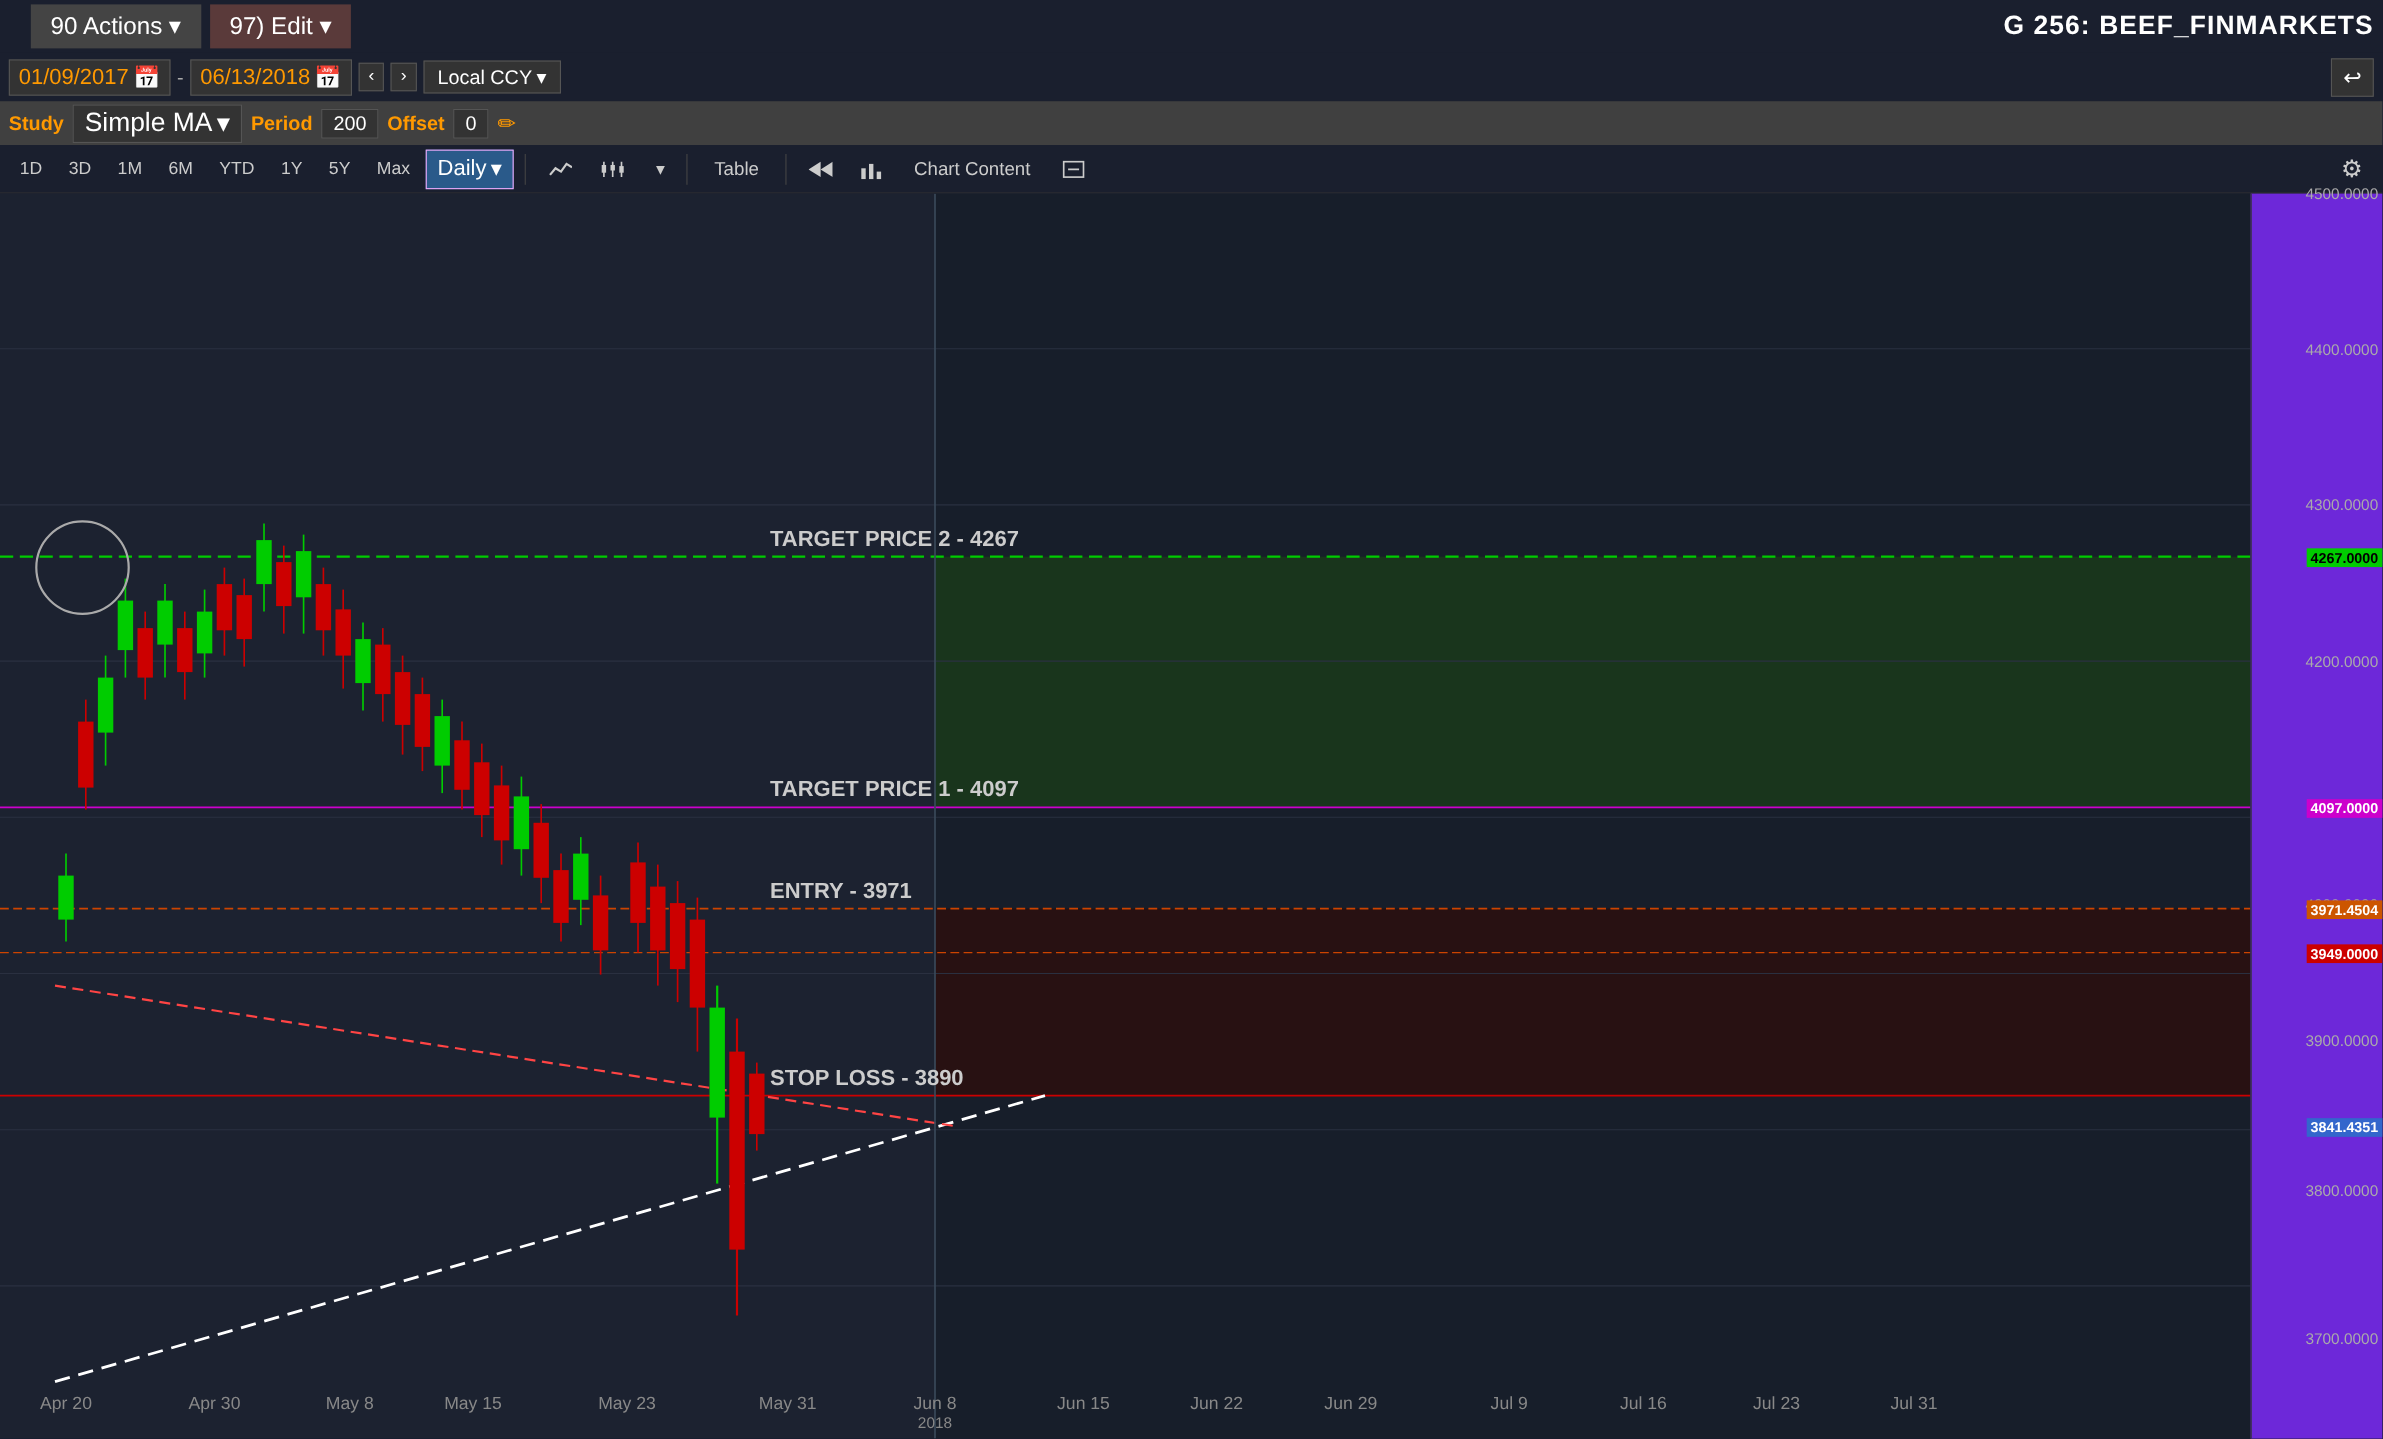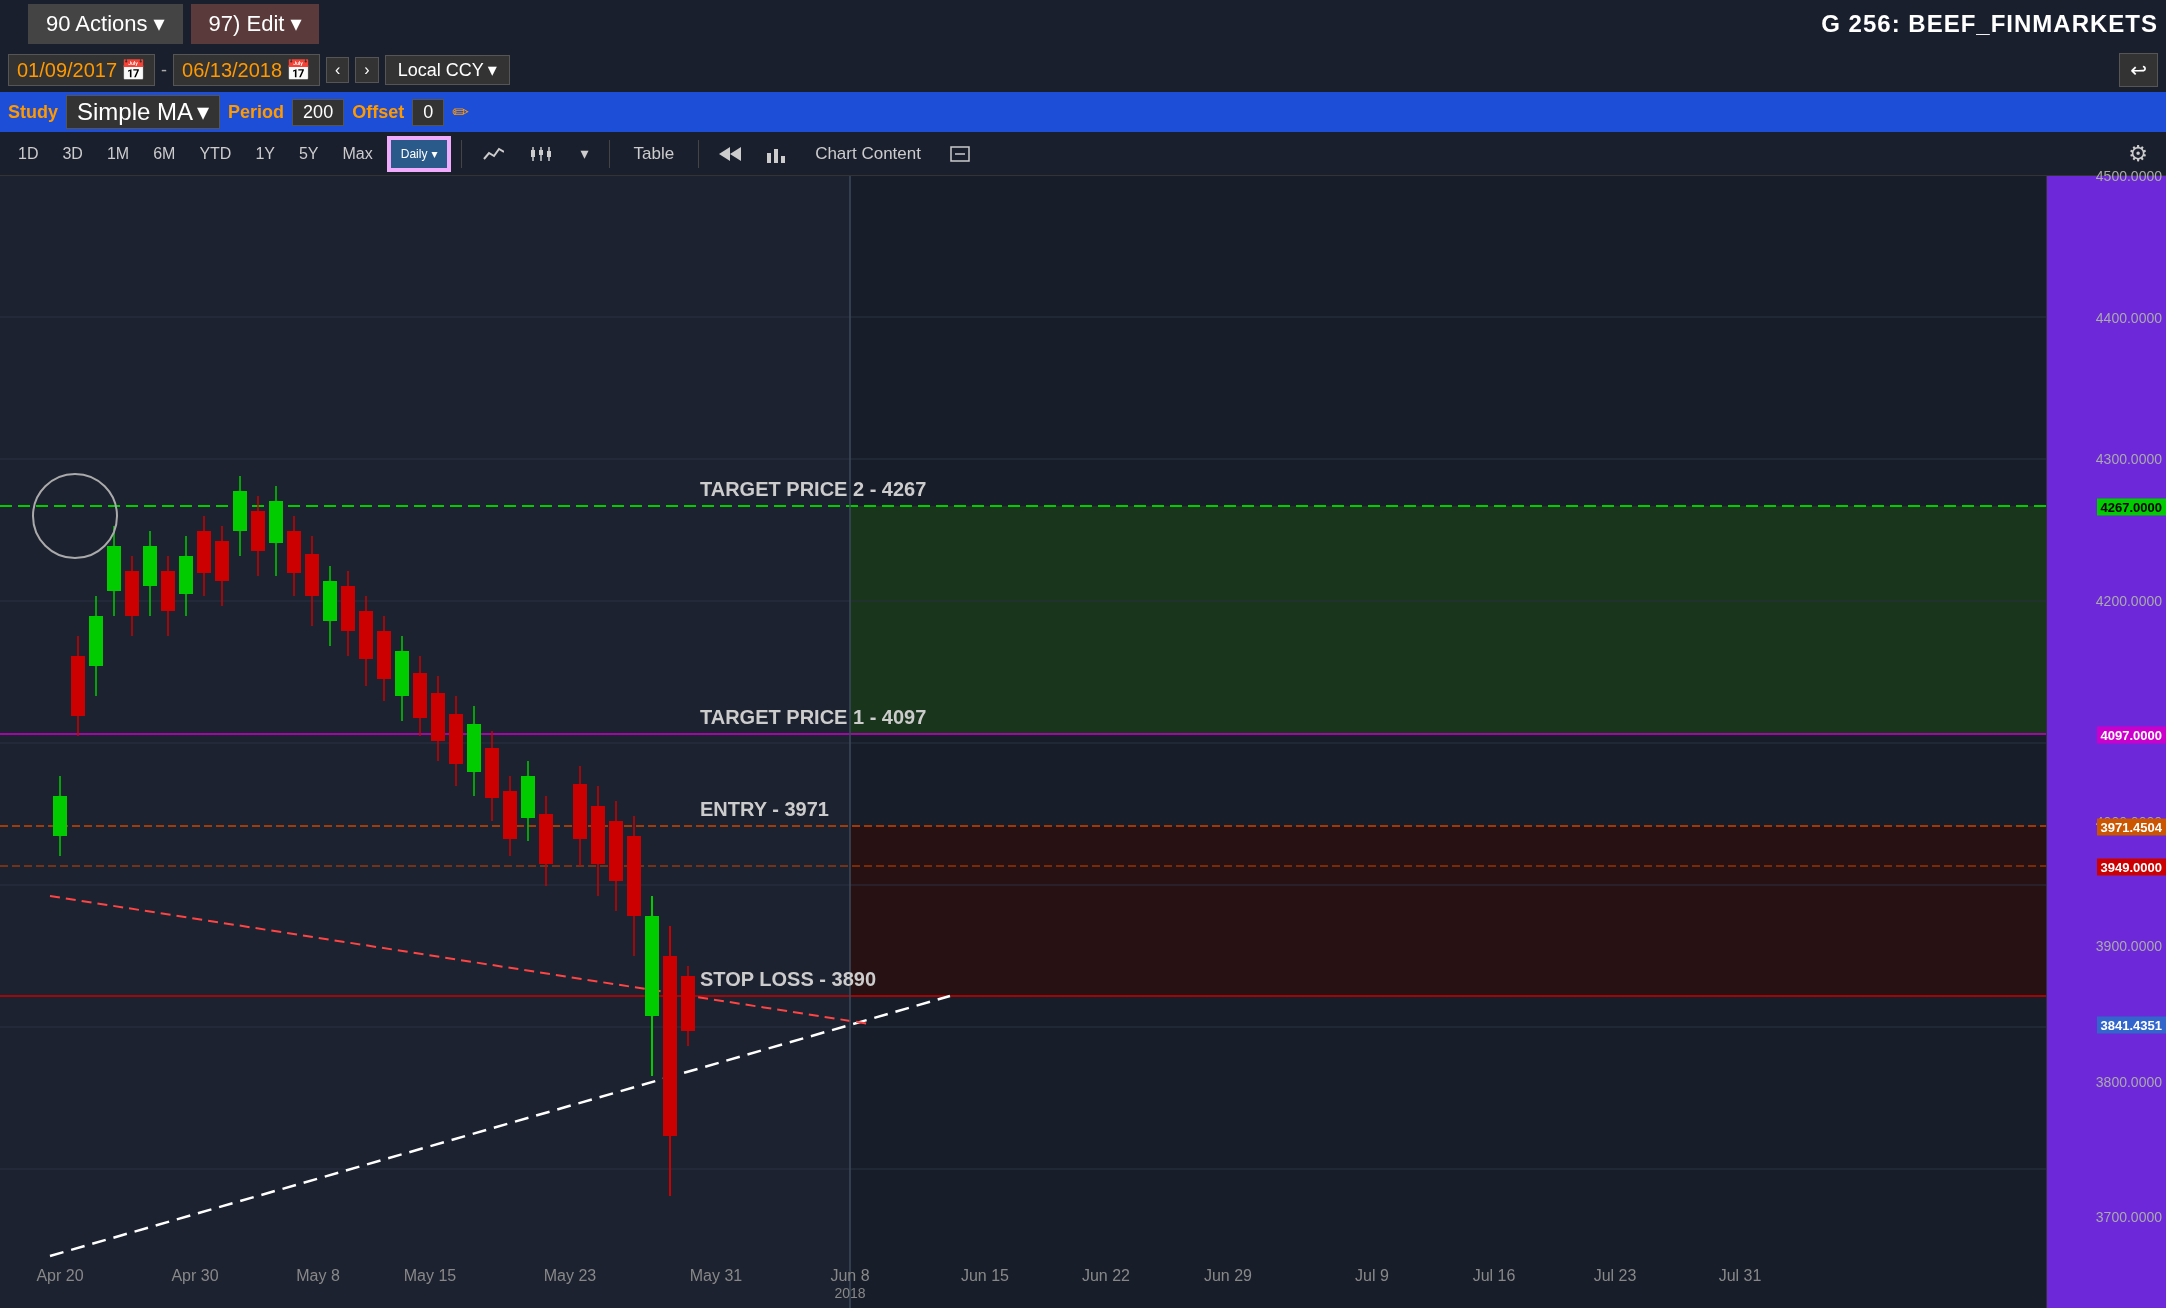--- a/index.html
+++ b/index.html
@@ -109,21 +109,21 @@
       font-size: 20px;
       padding: 4px 10px;
       border: 1px solid #555;
       cursor: pointer;
     }
 
     
     .study-bar {
       display: flex;
       align-items: center;
-      background: #1d4ed8;
+      background: #404040;
       height: 40px;
       padding: 0 8px;
       gap: 8px;
       text-align: right;
     }
     .study-label {
       color: #f90;
       font-size: 18px;
       font-weight: bold;
     }
@@ -157,23 +157,23 @@
       font-size: 16px;
       padding: 3px 10px;
       border: none;
       cursor: pointer;
       height: 36px;
       display: flex; align-items: center;
     }
     .tb-dropdown {
       background: #2a5a8a;
       color: #fff;
-      font-size: 12px;
+      font-size: 20px;
       padding: 3px 10px;
-      border: 4px solid #f0abfc;
+      border: 1px solid #f0abfc;
       cursor: pointer;
       height: 36px;
       display: flex; align-items: center; gap: 4px;
     }
     .tb-sep { width: 1px; height: 28px; background: #444; margin: 0 6px; }
     .tb-table-btn {
       background: transparent;
       color: #ccc;
       font-size: 17px;
       padding: 3px 14px;

